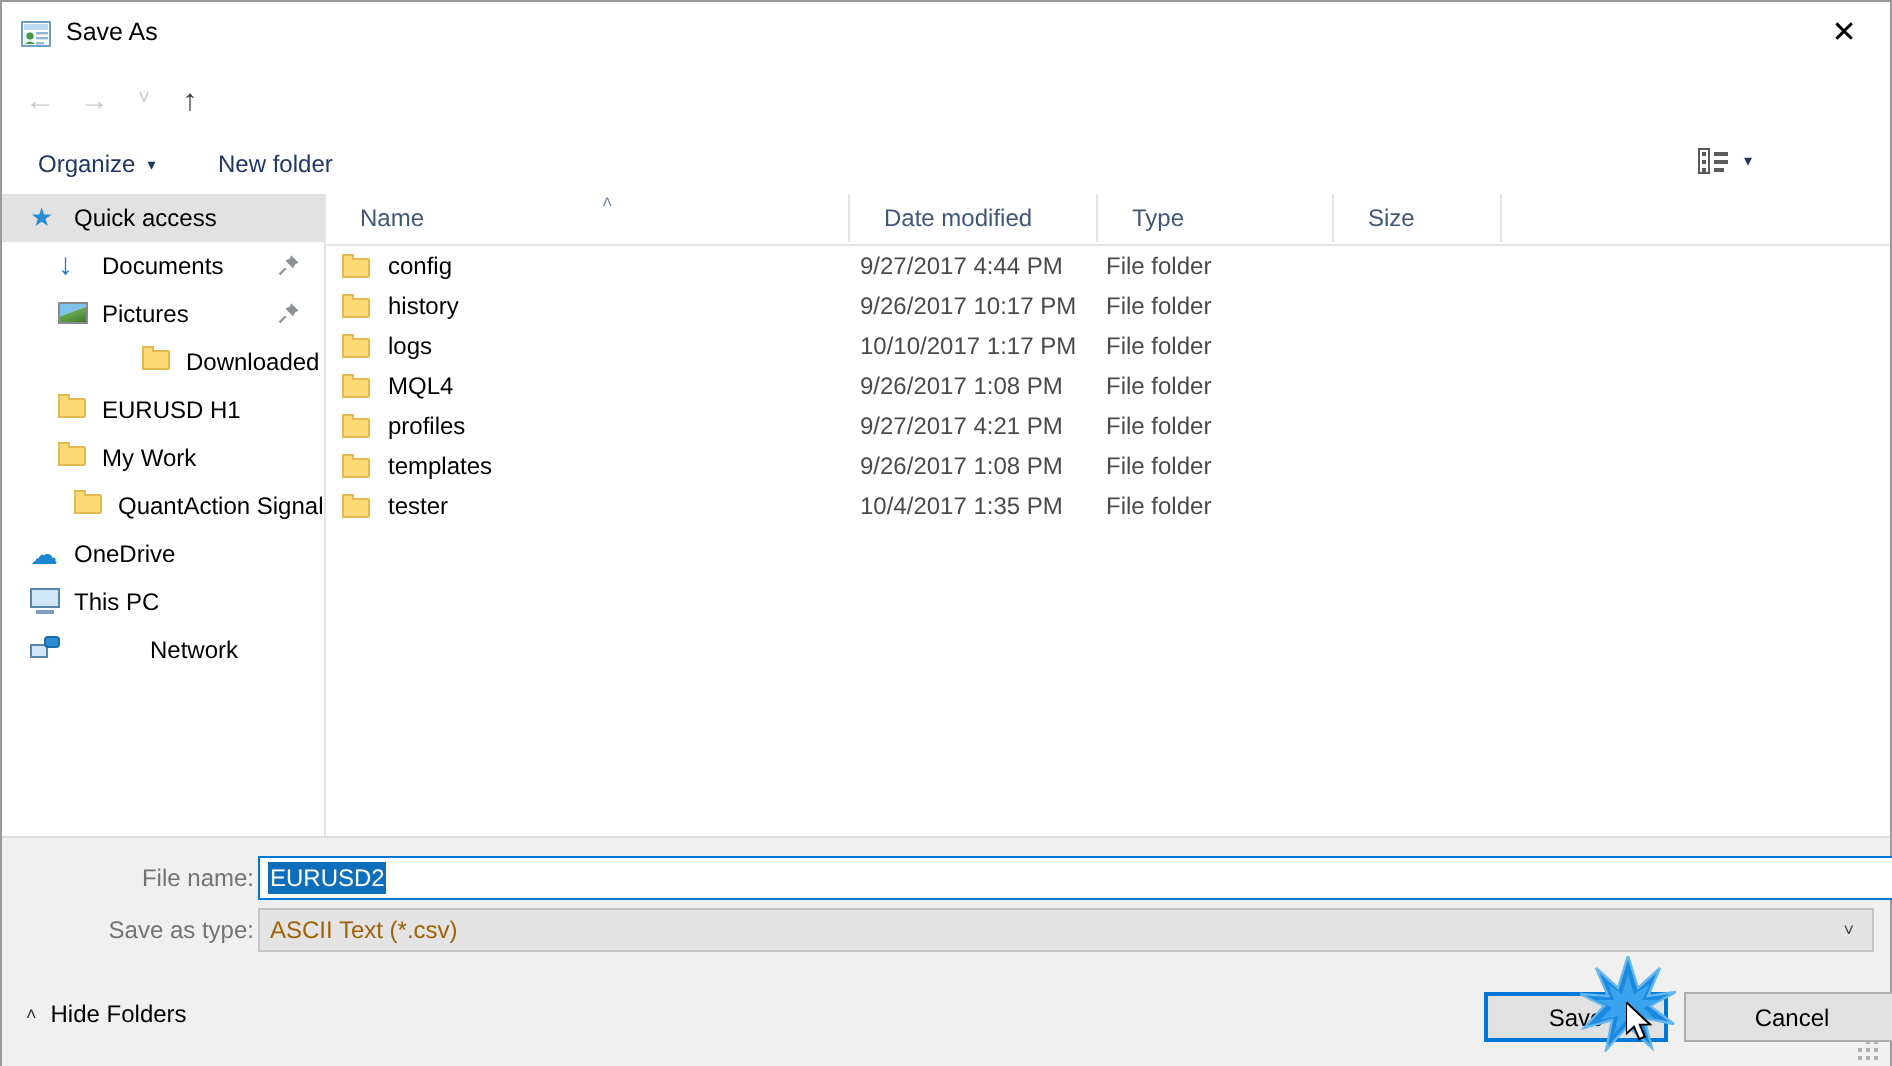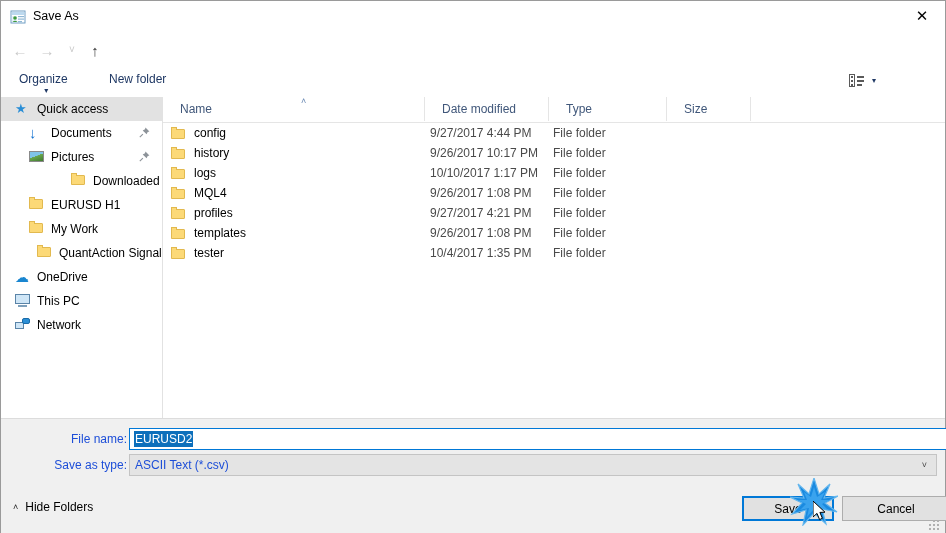--- a/index.html
+++ b/index.html
@@ -46,21 +46,21 @@
   .searchbox{position:absolute;left:728px;top:38px;width:208px;height:22px;
              background:#fff;border:1px solid #d7d7d7;box-sizing:border-box;
              display:flex;align-items:center;}
   .search-ph{font-size:12px;color:#6d6d6d;padding-left:6px;white-space:nowrap;overflow:hidden;}
   .search-icon{margin-left:auto;padding-right:7px;color:#333;font-size:12px;}
 
   
   .toolbar{position:absolute;left:0;top:65px;width:100%;height:31px;background:#ffffff;
            border-bottom:1px solid #dcdcdc;}
   .tb-item{position:absolute;top:6px;height:20px;display:flex;align-items:center;
-           font-size:12px;color:#1f3864;padding:0 5px;flex-direction:column;}
+           font-size:12px;color:#1f3864;padding:0 5px;}
   .tb-organize{left:13px;}
   .tb-organize .tcaret{margin-left:6px;font-size:8px;color:#1f3864;}
   .tb-newfolder{left:103px;}
   .tb-view{position:absolute;left:848px;top:8px;display:flex;align-items:center;}
   .viewglyph{width:15px;height:13px;position:relative;}
   .viewglyph .vbox{position:absolute;left:0;top:0;width:6px;height:13px;border:1px solid #5a5a5a;box-sizing:border-box;}
   .viewglyph .vdot{position:absolute;left:2px;width:2px;height:2px;background:#5a5a5a;}
   .viewglyph .vline{position:absolute;left:8px;height:2px;background:#5a5a5a;}
   .tb-view .vcaret{margin-left:8px;font-size:8px;color:#1f3864;}
   .help-btn{position:absolute;left:913px;top:71px;width:19px;height:19px;border-radius:50%;
@@ -118,30 +118,30 @@
   .row{position:relative;height:20px;display:flex;align-items:center;font-size:12px;color:#000;}
   .cell-name{position:absolute;left:8px;display:flex;align-items:center;}
   .cell-name .ficon{margin-right:8px;}
   .cell-date{position:absolute;left:267px;color:#4a4a4a;}
   .cell-type{position:absolute;left:390px;color:#4a4a4a;}
   .cell-size{position:absolute;left:508px;color:#4a4a4a;}
 
   
   .footer{position:absolute;left:0;top:417px;width:100%;height:114px;background:#f0f0f0;
           border-top:1px solid #dcdcdc;}
-  .lbl{position:absolute;font-size:12px;color:#1d4ed8;text-align:right;}
+  .lbl{position:absolute;font-size:12px;color:#737373;text-align:right;}
   .lbl-filename{left:40px;top:431px;width:86px;}
   .lbl-savetype{left:40px;top:457px;width:86px;}
 
   .combo{position:absolute;height:22px;box-sizing:border-box;display:flex;align-items:center;}
   .combo .ccaret{margin-left:auto;padding-right:9px;color:#444;font-size:9px;}
   .combo-filename{left:128px;top:427px;width:913px;background:#fff;border:1px solid #0078d7;}
   .fn-value{font-size:12px;color:#fff;background:#0d6fbb;padding:1px 1px 1px 1px;margin-left:4px;}
   .combo-savetype{left:128px;top:453px;width:808px;background:#e4e4e4;border:1px solid #c4c4c4;}
-  .st-value{font-size:12px;color:#1d4ed8;margin-left:5px;}
+  .st-value{font-size:12px;color:#a16207;margin-left:5px;}
 
   .hide-folders{position:absolute;left:12px;top:499px;display:flex;align-items:center;
                 font-size:12px;color:#000;}
   .hide-folders .hcaret{color:#2a2a2a;font-size:9px;margin-right:7px;}
 
   .btn{position:absolute;top:495px;height:25px;background:#e1e1e1;border:1px solid #adadad;
        box-sizing:border-box;display:flex;align-items:center;justify-content:center;
        font-size:12px;color:#000;}
   .btn-save{left:741px;width:92px;border:2px solid #0078d7;background:#e1e1e1;}
   .btn-cancel{left:841px;width:108px;}
@@ -279,21 +279,21 @@
           <span class="sbicon"><span class="onedrive-icon">☁</span></span>
           <span class="sb-label">OneDrive</span>
         </div>
         <div class="sb-item" style="padding-left: 14px;">
           <span class="sbicon pc-icon">
             <i></i>
             <b></b>
           </span>
           <span class="sb-label">This PC</span>
         </div>
-        <div class="sb-item" style="padding-left: 14px;">
+        <div class="sb-item" style="padding-left: 14px; gap: 38px;">
           <span class="sbicon net-icon">
             <i></i>
             <b></b>
           </span>
           <span class="sb-label">Network</span>
         </div>
       </div>
 
     <div class="filelist">
       <div class="colhead">

